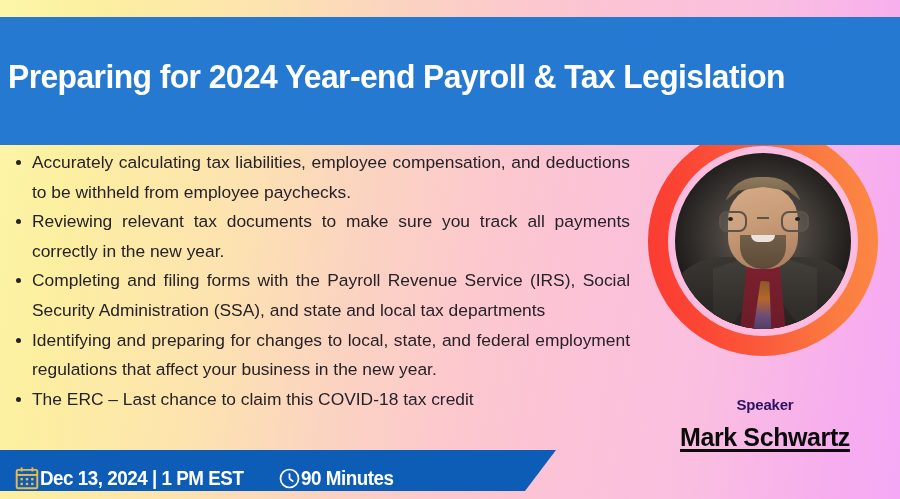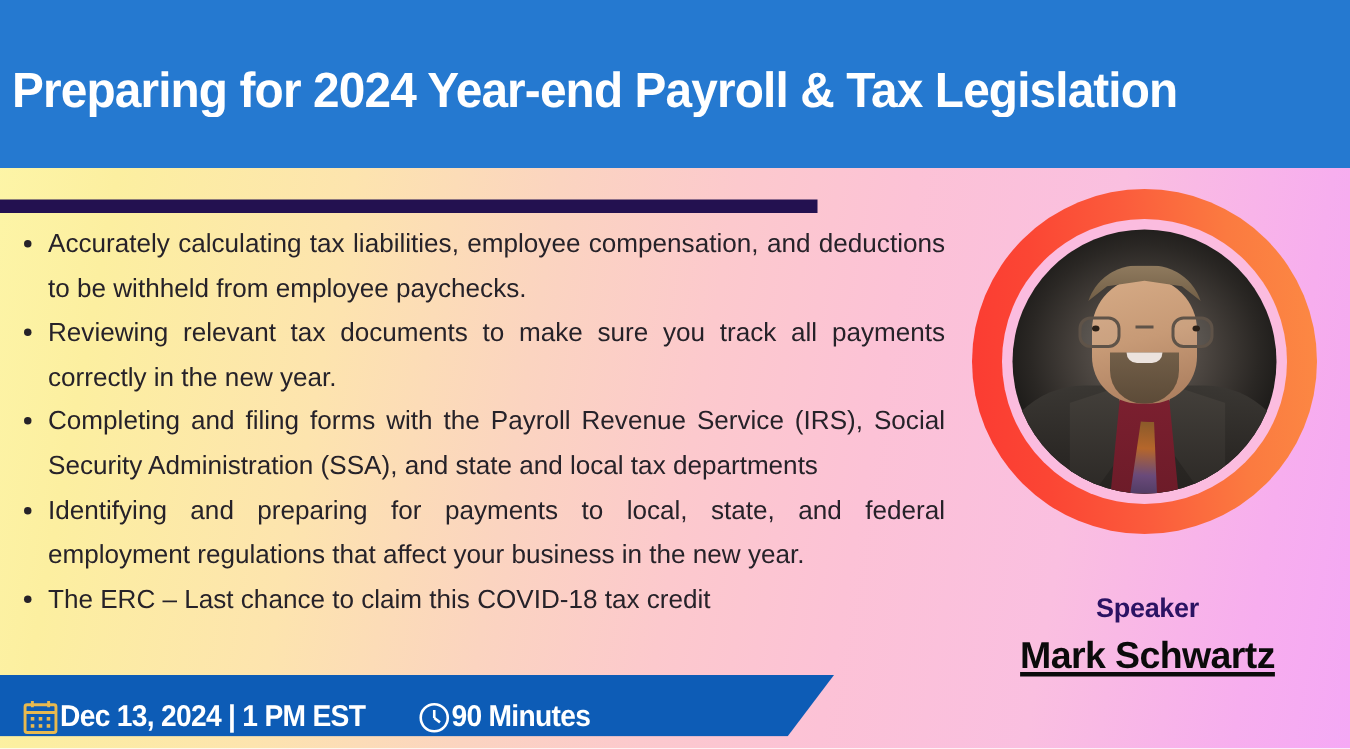--- a/index.html
+++ b/index.html
@@ -8,21 +8,21 @@
     font-family:"Liberation Sans","DejaVu Sans",sans-serif;
     background:#ffffff;
   }
   #poster{
     position:relative;width:900px;height:499px;overflow:hidden;
     background:linear-gradient(100deg,#fdf6a8 0%,#fcefa0 10%,#fde4ae 26%,#fbd4c0 40%,#fcc9cd 52%,#fcc2d6 64%,#fabfe0 78%,#f7aeee 92%,#f5a8f5 100%);
   }
 
   
   #header{
-    position:absolute;left:0;top:0;width:900px;height:112px;
+    position:absolute;left:0;top:17px;width:900px;height:128px;
     background:#2579d0;z-index:6;
   }
   #header-title{
     position:absolute;left:8px;top:40px;width:886px;
     color:#ffffff;
     font-size:33px;line-height:40px;font-weight:bold;
     letter-spacing:-0.6px;
     white-space:nowrap;
     font-family:"Liberation Sans","DejaVu Sans",sans-serif;
     transform:scaleX(0.965);transform-origin:left center;
@@ -132,21 +132,21 @@
   .p-glassL{left:44px;} .p-glassR{right:42px;}
   .p-bridge{
     position:absolute;left:50%;top:64px;width:12px;height:2px;transform:translateX(-50%);background:#5f5348;
   }
   .p-eyeL,.p-eyeR{position:absolute;top:64px;width:5px;height:4px;background:#2a2018;border-radius:50%;}
   .p-eyeL{left:53px;} .p-eyeR{right:51px;}
 
   
   #speaker-block{position:absolute;left:640px;top:392px;width:250px;text-align:center;z-index:4;}
   #speaker-label{
-    color:#2b1363;font-size:18px;font-weight:bold;line-height:26px;letter-spacing:-0.2px;
+    color:#2b1363;font-size:15px;font-weight:bold;line-height:26px;letter-spacing:-0.2px;
   }
   #speaker-name{
     color:#0b0b0b;font-size:25px;font-weight:bold;line-height:32px;margin-top:3px;
     text-decoration:underline;text-decoration-thickness:2.5px;text-underline-offset:3px;
     letter-spacing:-0.4px;
   }
 
   
   #bottom-banner{
     position:absolute;left:0;top:450px;width:556px;height:41px;z-index:5;
@@ -205,21 +205,21 @@
     <li>
         <span>Accurately calculating tax liabilities, employee compensation, and deductions to be withheld from employee paychecks.</span>
       </li>
     <li>
         <span>Reviewing relevant tax documents to make sure you track all payments correctly in the new year.</span>
       </li>
     <li>
         <span>Completing and filing forms with the Payroll Revenue Service (IRS), Social Security Administration (SSA), and state and local tax departments</span>
       </li>
     <li>
-        <span>Identifying and preparing for payments to local, state, and federal employment regulations that affect your business in the new year.</span>
+        <span>Identifying and preparing for changes to local, state, and federal employment regulations that affect your business in the new year.</span>
       </li>
     <li class="nojustify">
         <span>The ERC – Last chance to claim this COVID-18 tax credit</span>
       </li>
   </ul>
 
   <div id="speaker-block">
     <div id="speaker-label">Speaker</div>
     <div id="speaker-name">Mark Schwartz</div>
   </div>

